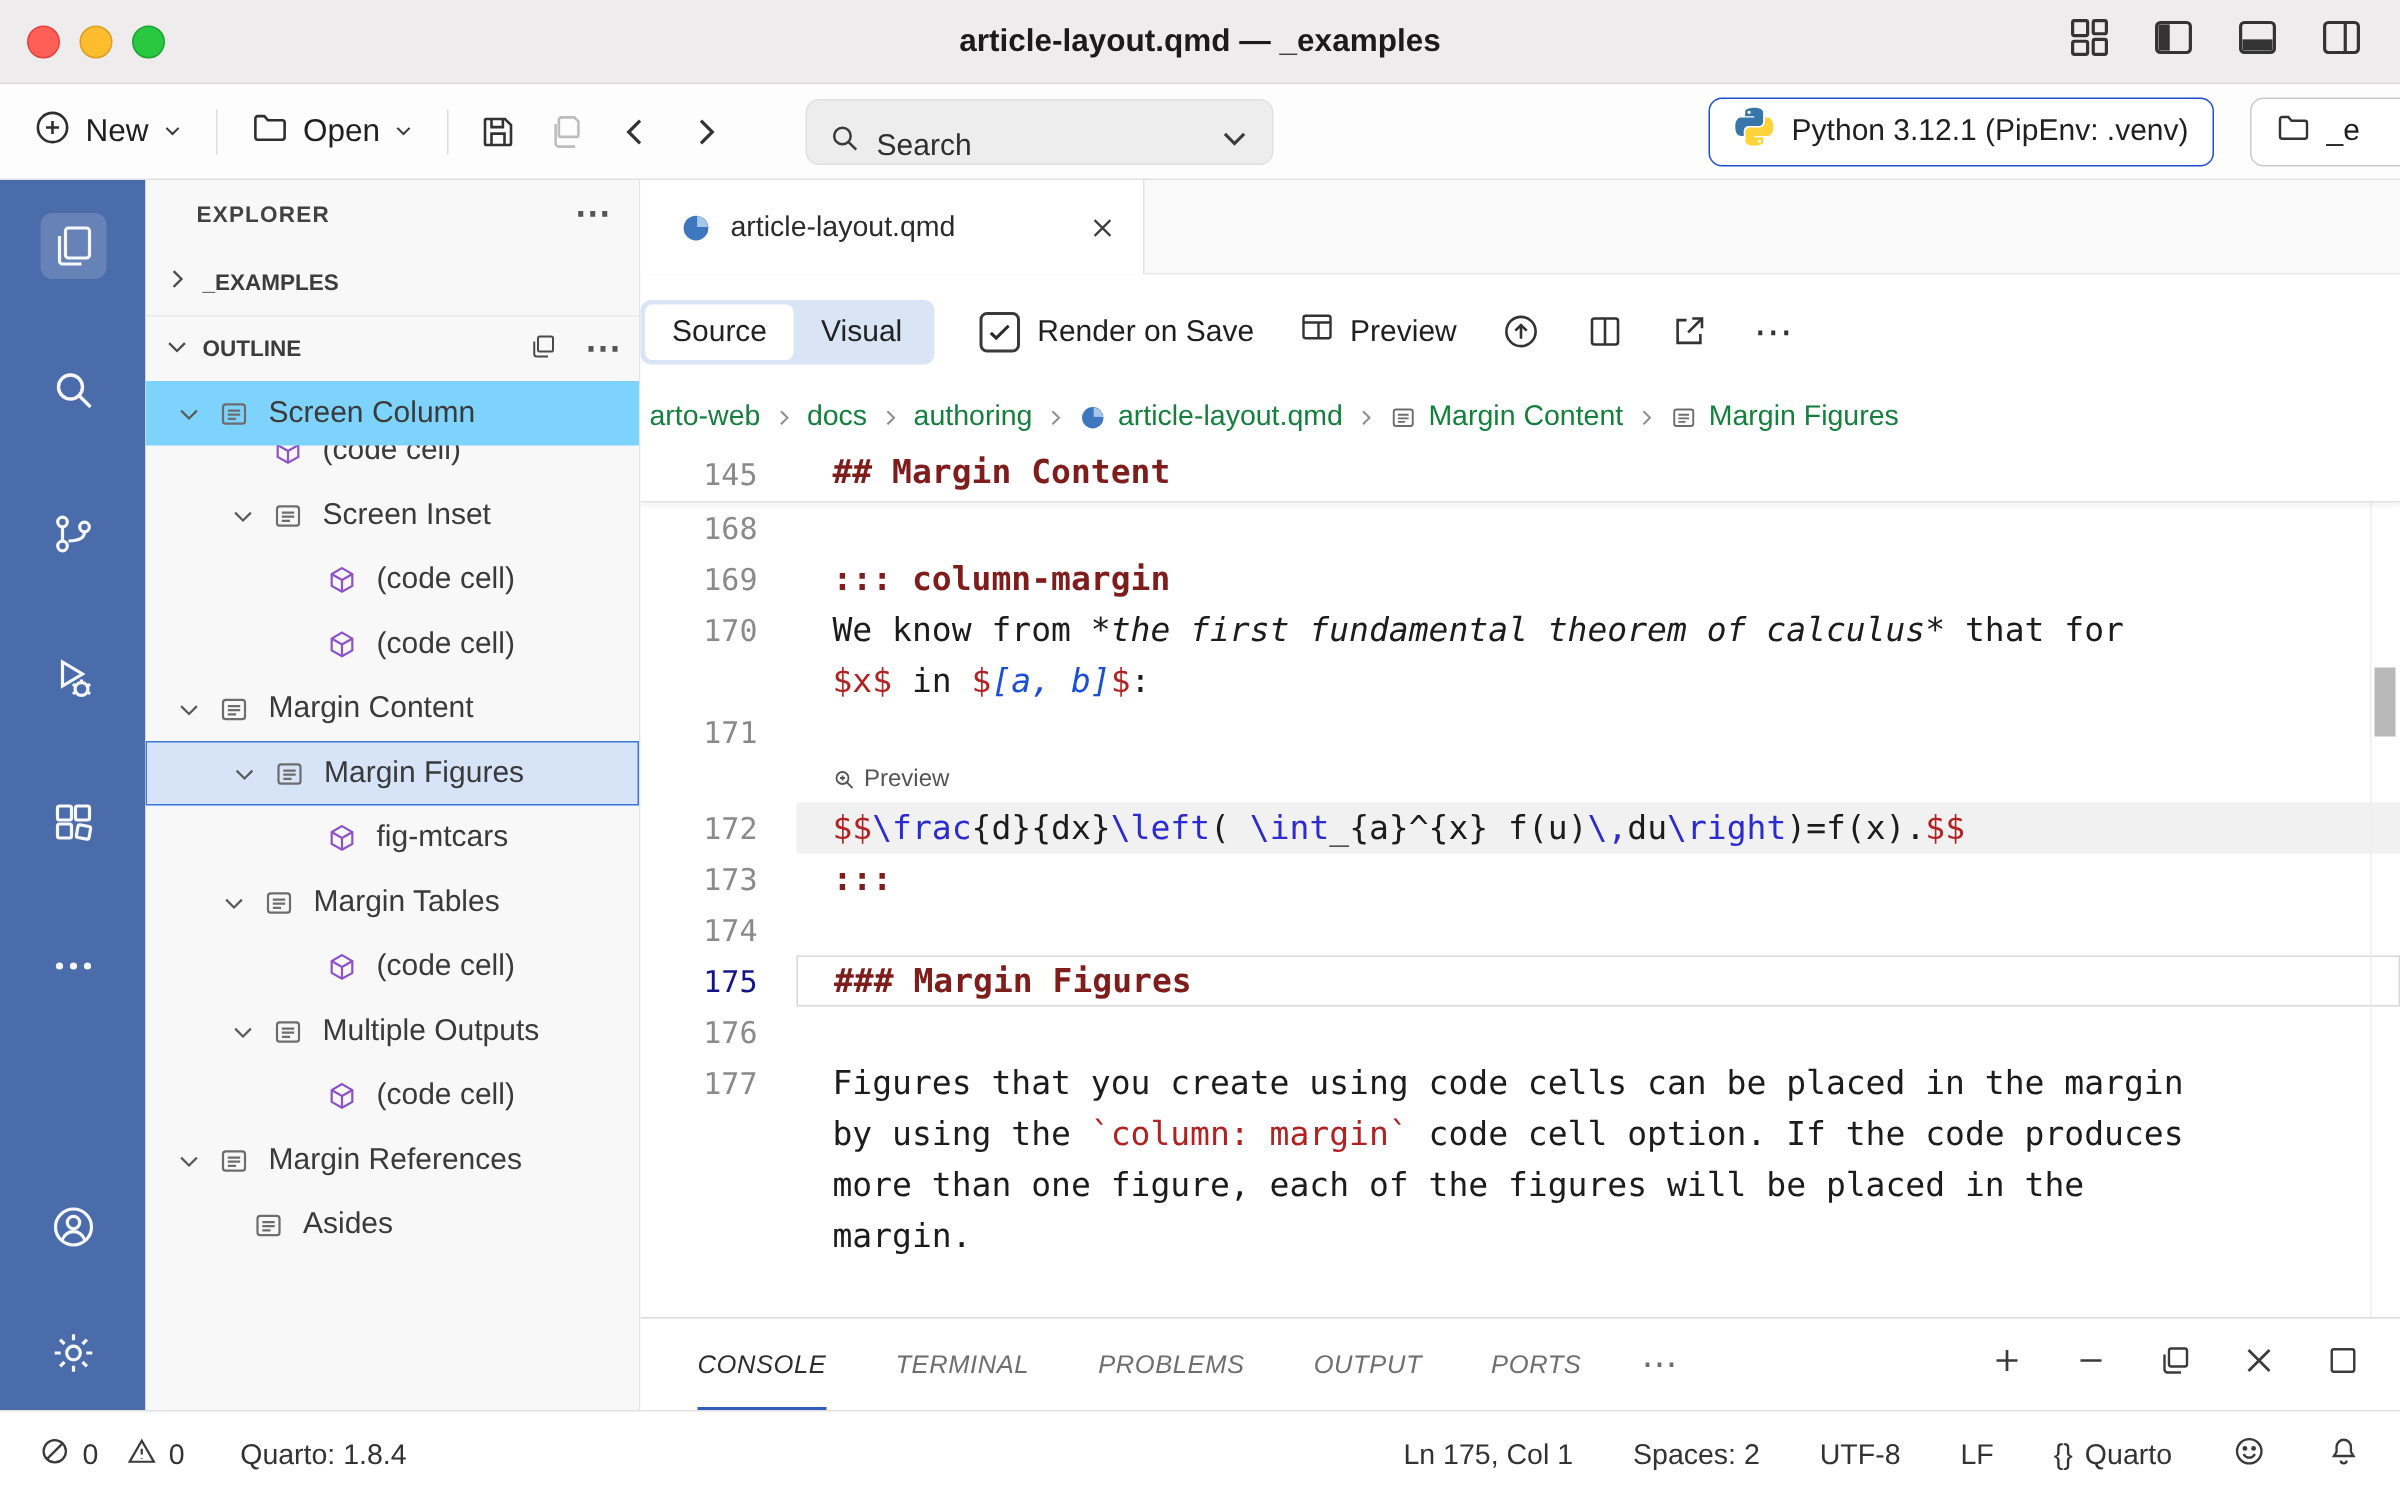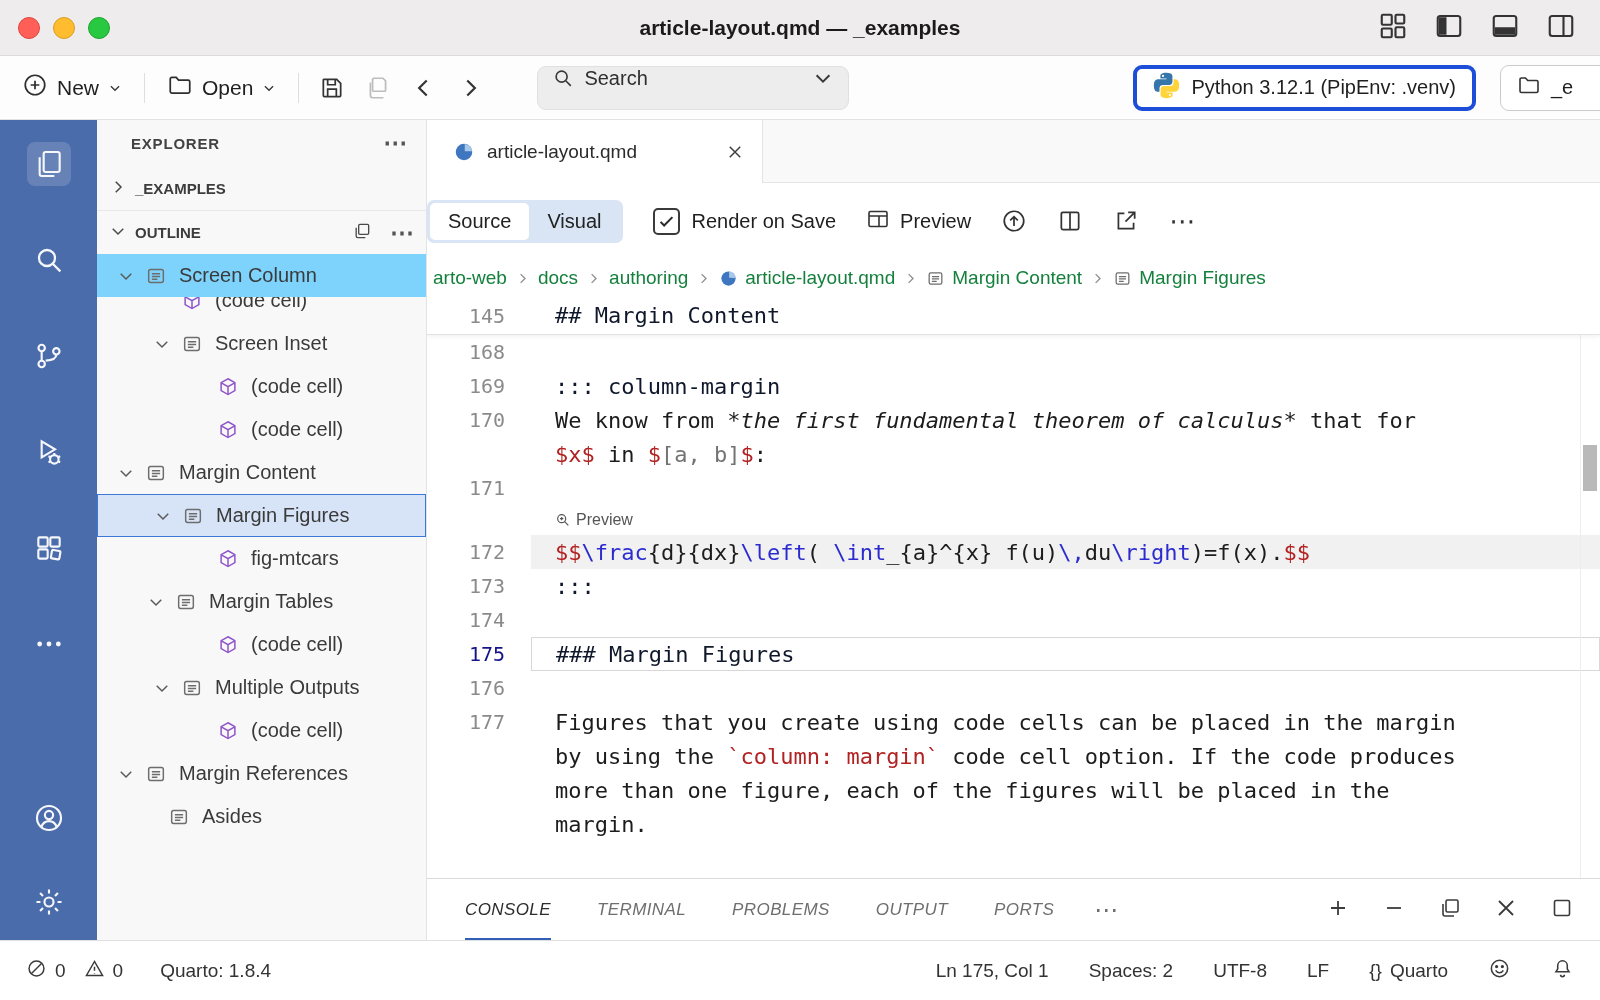--- a/index.html
+++ b/index.html
@@ -26,25 +26,25 @@
   .tb-btn svg { width:26px; height:26px; color:#2f2f2f; }
   .caret svg { width:14px; height:14px; color:#3a3a3a; }
   .tb-divider { width:1px; height:30px; background:#dedede; margin:0 6px; }
   .icon-btn { padding:6px; display:flex; }
   .icon-btn svg { width:26px; height:26px; color:#333; }
   .icon-btn.disabled svg { color:#bdbdbd; }
   .nav-btn svg { width:26px; height:26px; }
   .nav-btn.back { color:#4a4a4a; }
   .nav-btn.fwd { color:#9a9a9a; }
   .search-box { width:312px; height:44px; margin-left:40px; background:#ededed;
-    border:1px solid #e0e0e0; border-radius:9px; display:flex; align-items:flex-start;
+    border:1px solid #e0e0e0; border-radius:9px; display:flex; align-items:flex-end;
     gap:10px; padding:0 14px; font-size:20px; color:#2f2f2f; }
   .search-box svg { width:22px; height:22px; color:#3a3a3a; }
   .search-box .sb-text { flex:1; }
-  .interp-box { height:46px; margin-left:auto; border:4px solid #1d4ed8; border-radius:9px;
+  .interp-box { height:46px; margin-left:auto; border:1px solid #1d4ed8; border-radius:9px;
     background:#fff; display:flex; align-items:center; gap:11px; padding:0 16px;
     font-size:20px; color:#1f1f1f; white-space:nowrap; }
   .interp-box svg { width:27px; height:27px; }
   .overflow-box { height:46px; border:1px solid #cbcbcb; border-radius:9px; background:#fff;
     display:flex; align-items:center; gap:10px; padding:0 16px; font-size:20px;
     margin-left:16px; margin-right:-44px; min-width:130px; }
   .overflow-box svg { width:24px; height:24px; color:#333; }
 
   
   .main { display:flex; height:820px; }
@@ -124,26 +124,26 @@
     color:#8a8a8a; font-size:20px; }
   .line.current .gutter { color:#13138a; }
   .lcontent { flex:1; min-width:0; height:100%; display:flex; align-items:center;
     white-space:pre; padding-left:24px; }
   .line.current .lcontent { border:1px solid #d8d8d8; }
   .line.band .lcontent { background:#f1f1f1; }
   .preview-label-row { display:flex; height:30px; align-items:center; }
   .preview-label-row .pl { display:flex; align-items:center; gap:5px; padding-left:24px;
     font-family:"Liberation Sans", sans-serif; font-size:16px; color:#555; }
   .preview-label-row .pl svg { width:16px; height:16px; }
-  .seg-h { color:#0f172a; font-weight:normal; }
+  .seg-h { color:#7f1d1d; font-weight:bold; }
   .seg-p { color:#1c1c1c; }
   .seg-em { color:#1c1c1c; font-style:italic; }
   .seg-m { color:#b22222; }
   .seg-c { color:#2b2bd0; }
-  .seg-b { color:#737373; }
+  .seg-b { color:#1d4ed8;font-style:italic; }
   .seg-code { color:#b22222; }
   .vscroll { position:absolute; top:0; right:0; width:20px; height:100%; border-left:1px solid #ededed; }
   .vthumb { position:absolute; top:148px; right:3px; width:14px; height:46px; background:#b9b9b9; }
 
   
   .panel { height:62px; border-top:1px solid #dadada; background:#fff;
     display:flex; align-items:center; padding:0 26px 0 38px; }
   .panel-tabs { display:flex; gap:46px; height:100%; align-items:center;
     font-size:17px; letter-spacing:.4px; color:#6e6e6e;font-style:italic; }
   .ptab { height:100%; display:flex; align-items:center; padding-top:2px;

